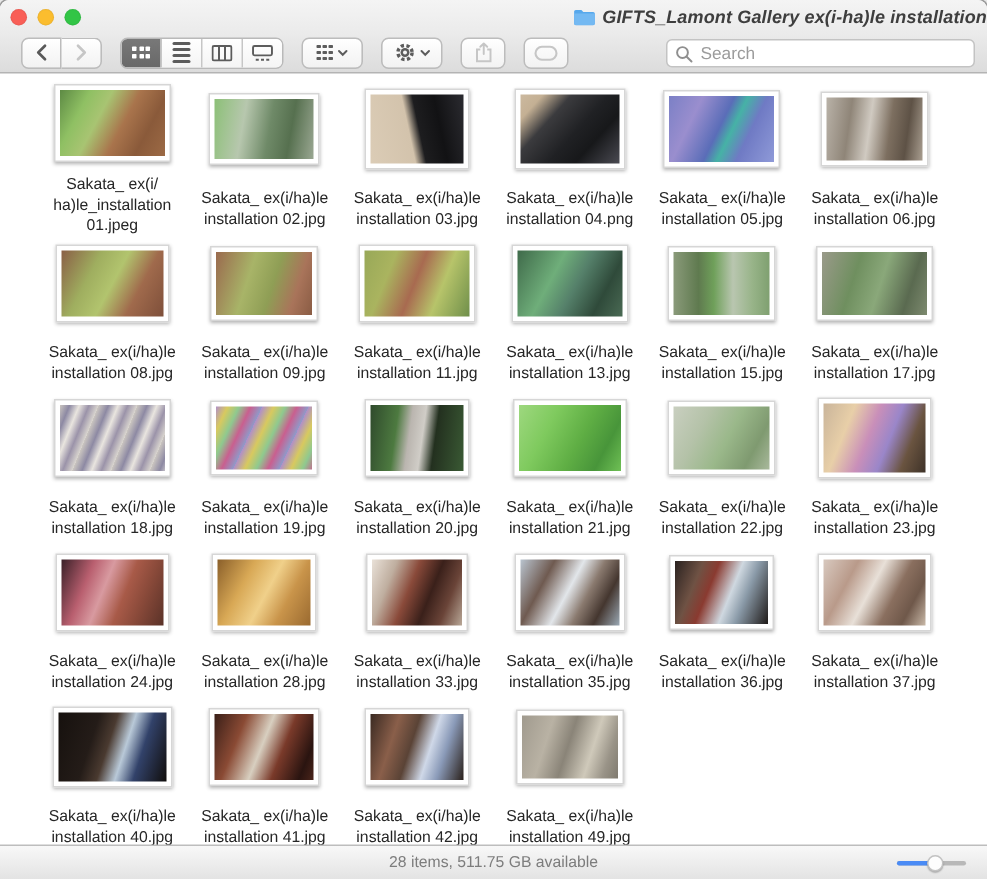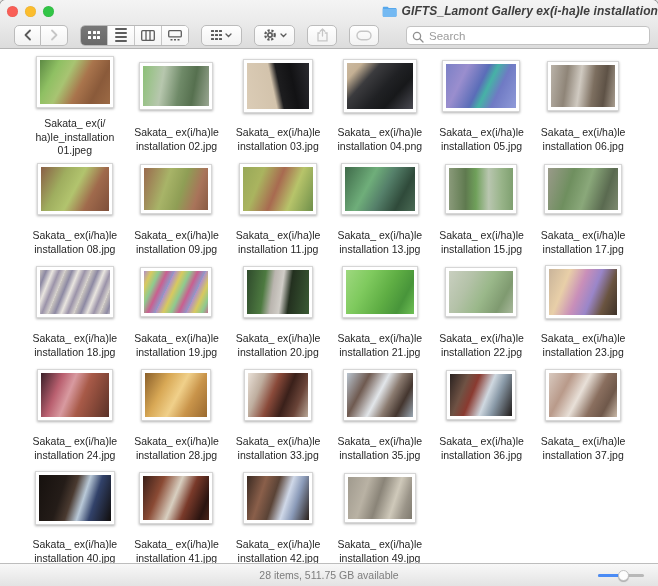--- a/index.html
+++ b/index.html
@@ -28,21 +28,21 @@
   .drop-btn{margin-left:12px;width:41px;gap:3px;}
   .single-btn{margin-left:12px;width:30px;}
   
   .dots-grid{display:grid;grid-template-columns:repeat(3,3px);grid-template-rows:repeat(2,3px);gap:1.5px;}
   .dots-grid i{background:#ffffff;border-radius:.5px;}
   .dots9{display:grid;grid-template-columns:repeat(3,2.6px);grid-template-rows:repeat(3,2.6px);gap:1.4px;}
   .dots9 i{background:#5c5c5c;border-radius:.5px;}
   .list-glyph{display:flex;flex-direction:column;gap:2px;}
   .list-glyph i{width:12px;height:1.8px;background:#5c5c5c;border-radius:1px;}
   
-  .search-wrap{margin-left:auto;position:relative;width:244px;height:19px;}
+  .search-wrap{margin-left:auto;position:relative;width:206px;height:19px;}
   .search-input{width:100%;height:100%;box-sizing:border-box;border:1px solid #c3c3c3;border-radius:4px;background:#ffffff;padding:0 6px 0 22px;font-size:11.5px;color:#333;font-family:inherit;outline:none;}
   .search-input::placeholder{color:#9b9b9b;}
   .search-icon{position:absolute;left:6px;top:3.5px;}
   
   .content{height:516px;background:#fff;overflow:hidden;}
   .grid{display:grid;grid-template-columns:repeat(6,1fr);padding:6px 24px 0 24px;}
   .cell{height:103px;display:flex;flex-direction:column;align-items:center;}
   .thumb-wrap{height:62px;display:flex;align-items:center;justify-content:center;}
   .thumb-frame{background:#fff;border:1px solid #d6d6d6;box-shadow:0 1px 2.5px rgba(0,0,0,.3);padding:3px;}
   .thumb-img{display:block;}

